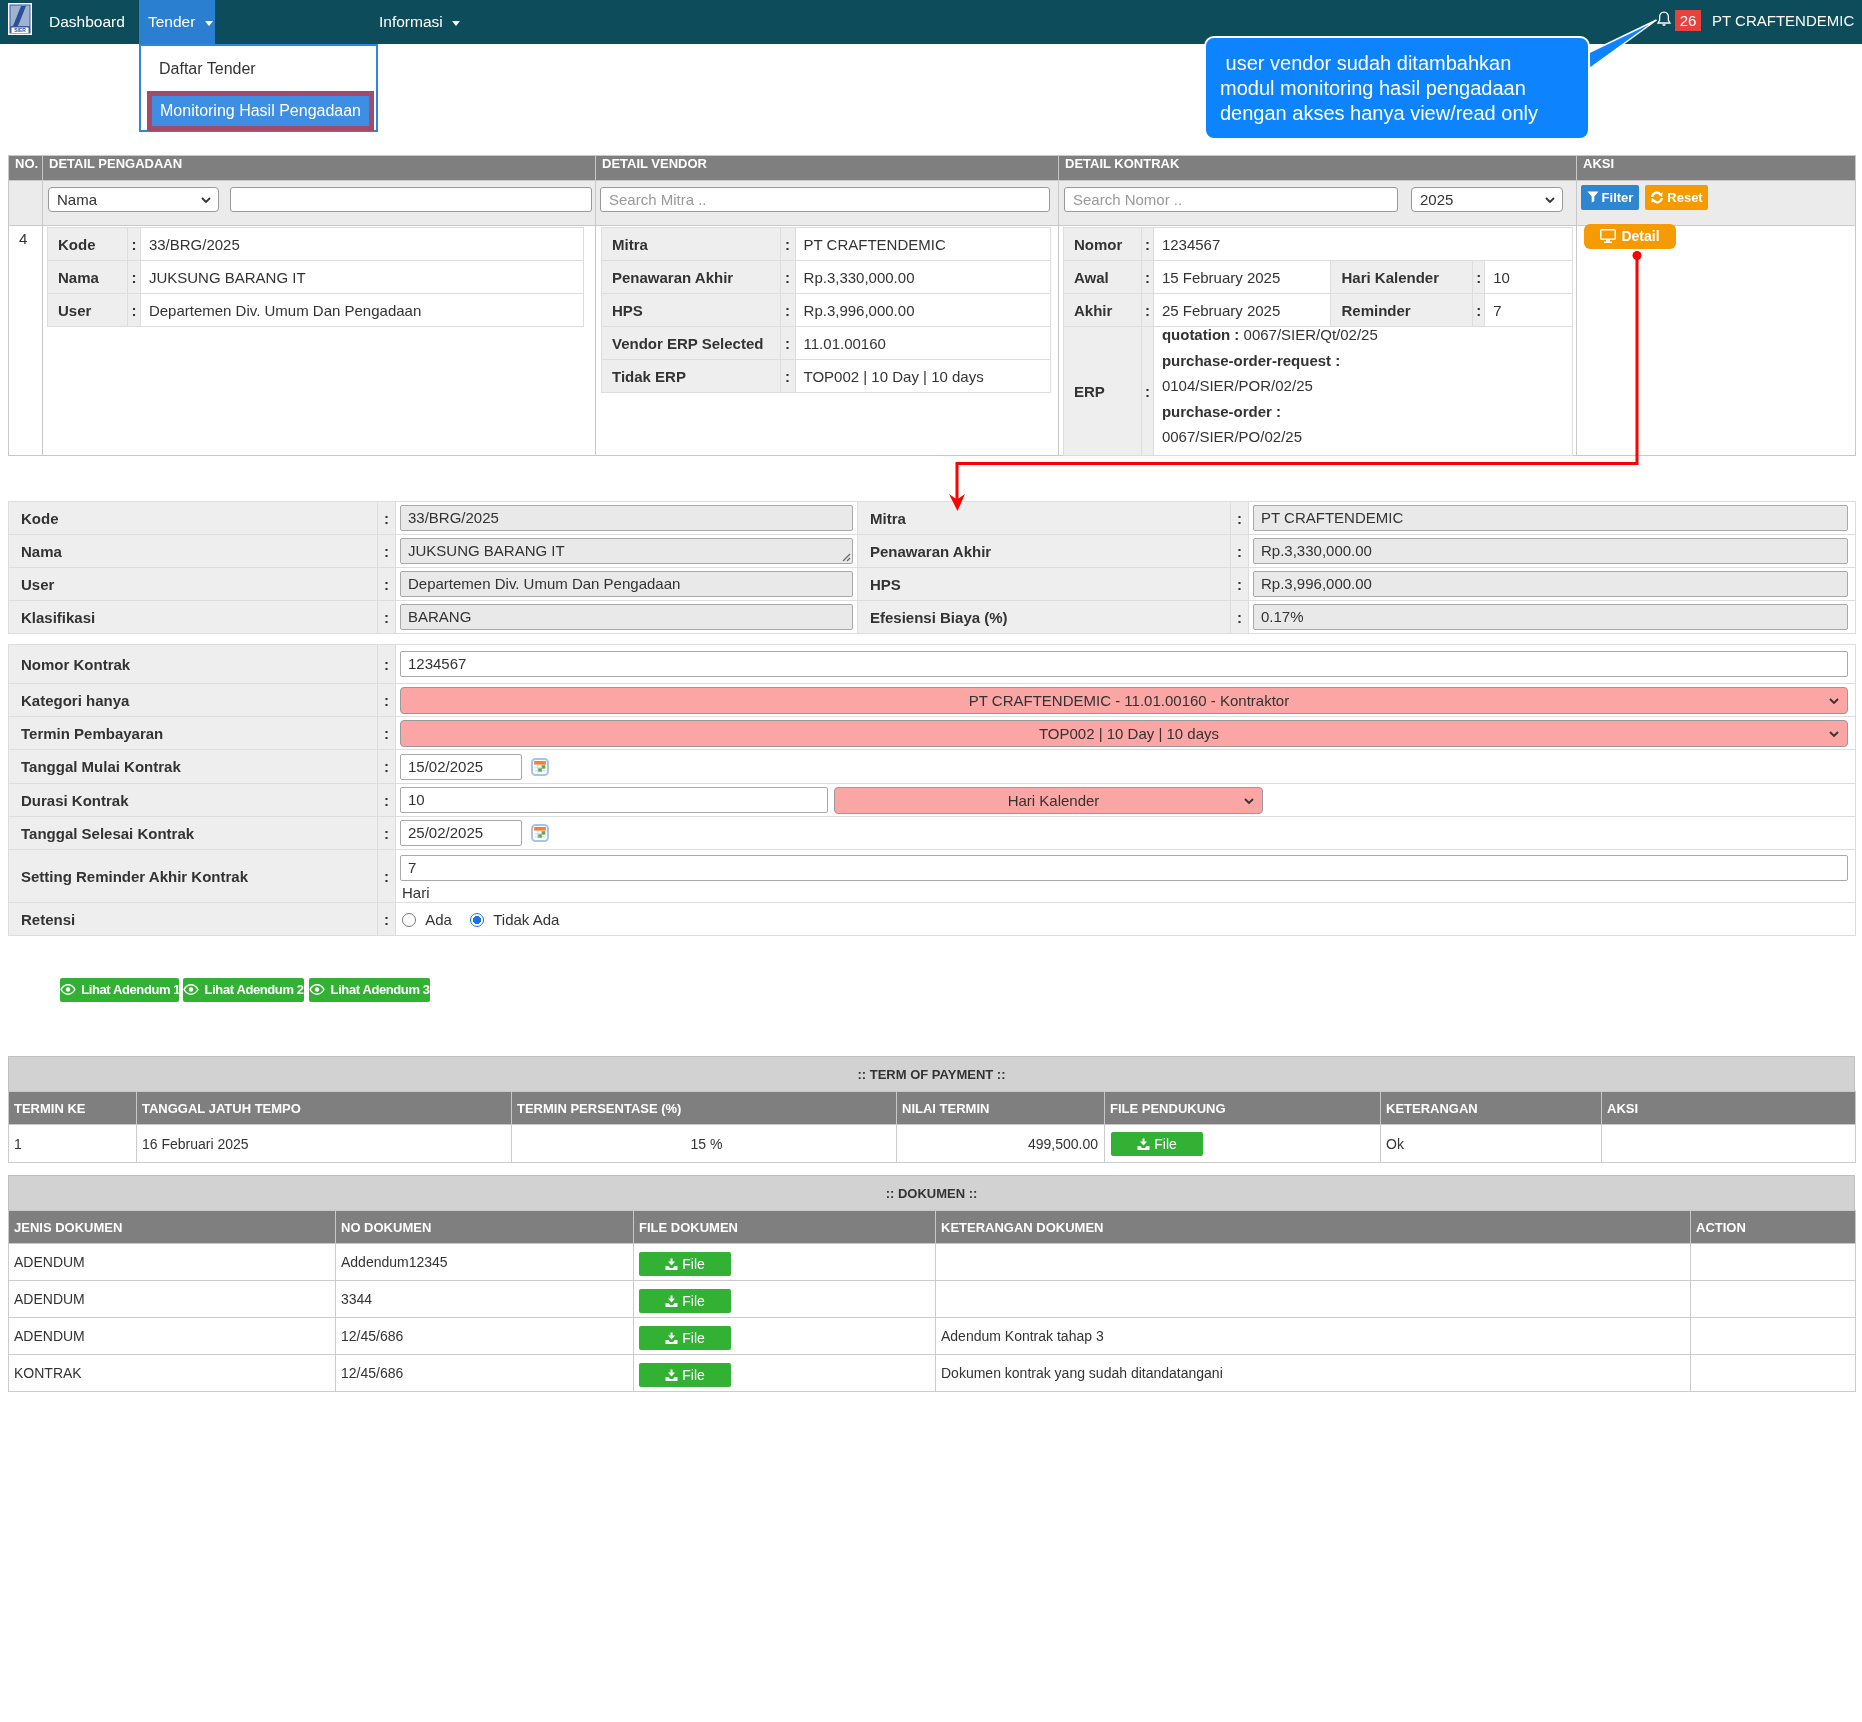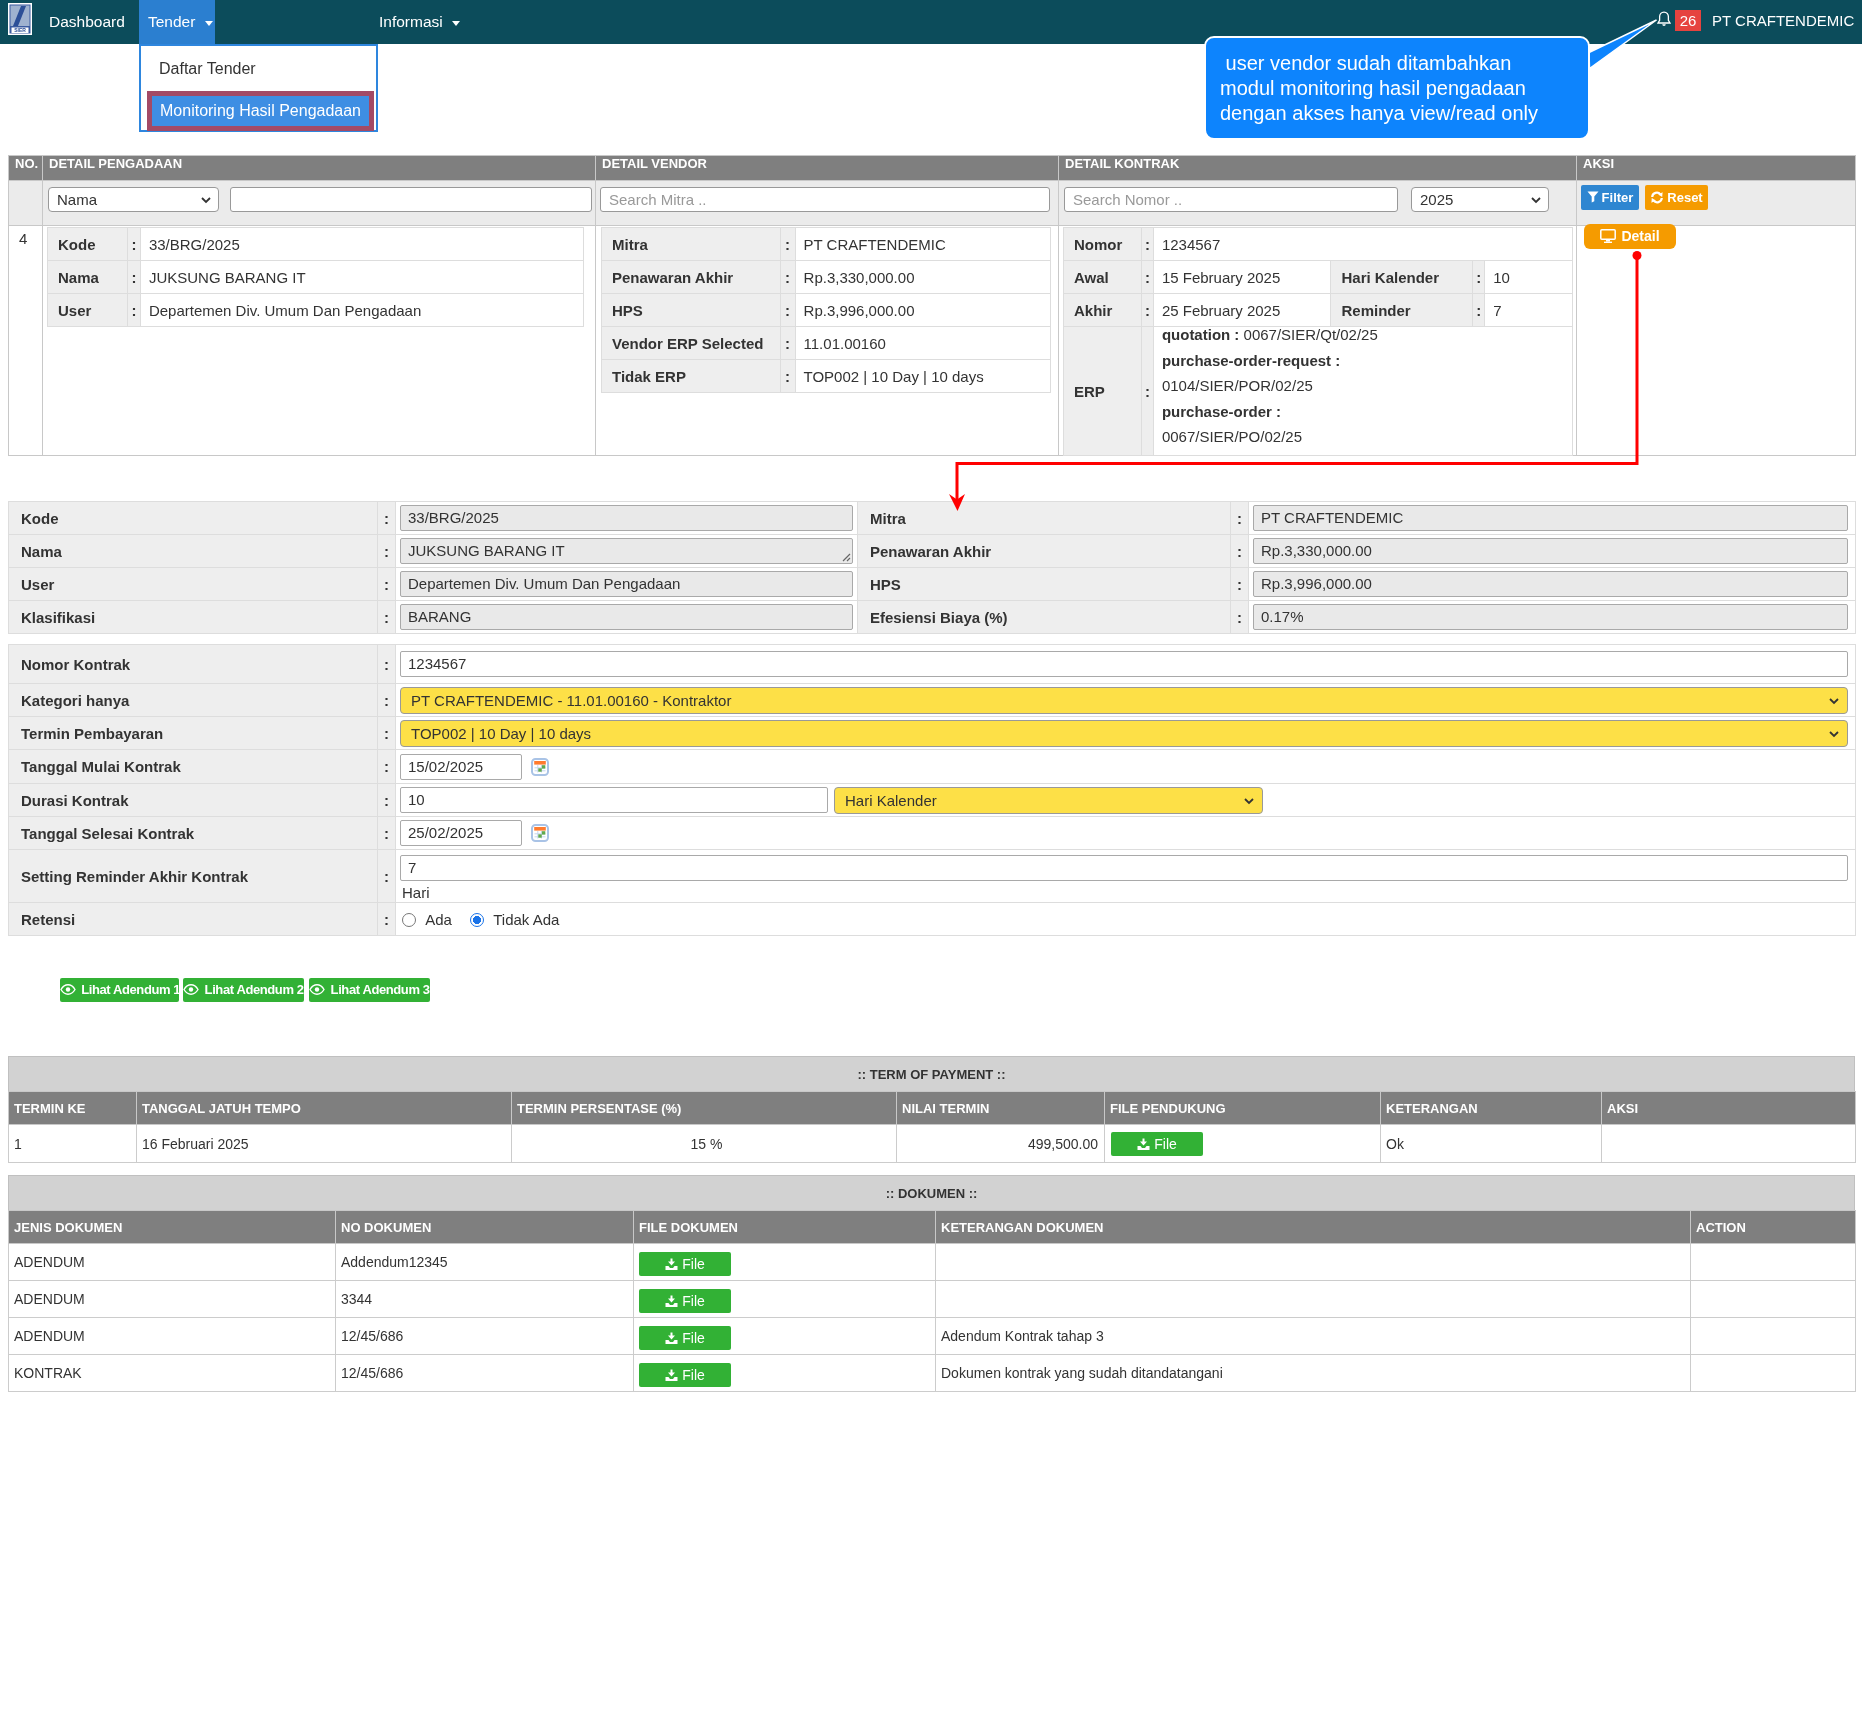--- a/index.html
+++ b/index.html
@@ -59,21 +59,21 @@
 
 
 .ftbl { position:absolute; left:8px; table-layout:fixed; border-collapse:collapse; }
 .ftbl td { border:1px solid #ddd; font-size:15px; vertical-align:middle; padding:0; }
 .ftbl td.lab { background:#eee; font-weight:bold; padding-left:12px; }
 .ftbl td.cln { background:#eee; font-weight:bold; text-align:center; }
 .ftbl td.fld { background:#fff; }
 
 .inp { height:26px; line-height:24px; border:1px solid #a9a9a9; border-radius:2px; background:#fff; padding-left:7px; font-size:15px; color:#333; position:relative; }
 .inp.ro { background:#e9e9e9; }
-.selbox { height:27px; line-height:25px; border:1px solid #999; border-radius:4px; background:#fde047; padding-left:10px; font-size:15px; color:#333; position:relative; }
+.selbox { height:27px; line-height:25px; border:1px solid #999; border-radius:4px; background:#fca5a5; padding-left:10px; font-size:15px; color:#333; position:relative;text-align:center; }
 
 
 .sectitle { position:absolute; left:8px; width:1847px; height:35px; background:#d2d2d2; text-align:center; line-height:35px; font-weight:bold; font-size:13px; color:#333; border:1px solid #c0c0c0; border-bottom:none; }
 .sectbl { position:absolute; left:8px; width:1847px; table-layout:fixed; border-collapse:collapse; }
 .sectbl th { background:#7f7f7f; color:#fff; font-size:13px; text-align:left; padding-left:5px; height:33px; border:1px solid #c8c8c8; font-weight:bold; }
 .sectbl td { border:1px solid #ccc; font-size:14px; padding-left:5px; background:#fff; }
 </style>
 </head>
 <body>
 <div id="page">
@@ -134,21 +134,21 @@
           <th>DETAIL VENDOR</th>
           <th>DETAIL KONTRAK</th>
           <th>AKSI</th>
         </tr>
 <tr class="filterrow">
   <td></td>
   <td><div class="ctl sel" style="margin:6px 0 0 5px;width:171px;">Nama<svg class="chevsvg" width="12" height="14" viewBox="0 0 12 14">
                 <path d="M2 5 L6 9 L10 5" fill="none" stroke="#333" stroke-width="1.8"></path>
               </svg></div><div class="ctl" style="margin:6px 0 0 11px;width:362px;border-radius:3px;"></div></td>
   <td><div class="ctl" style="margin:6px 0 0 4px;width:450px;"><span class="ph">Search Mitra ..</span></div></td>
-  <td><div class="ctl" style="margin:6px 0 0 5px;width:334px;"><span class="ph">Search Nomor ..</span></div><div class="ctl sel" style="margin:6px 0 0 13px;width:138px;">2025<svg class="chevsvg" width="12" height="14" viewBox="0 0 12 14">
+  <td><div class="ctl" style="margin:6px 0 0 5px;width:334px;"><span class="ph">Search Nomor ..</span></div><div class="ctl sel" style="margin:6px 0 0 13px;width:152px;">2025<svg class="chevsvg" width="12" height="14" viewBox="0 0 12 14">
                 <path d="M2 5 L6 9 L10 5" fill="none" stroke="#333" stroke-width="1.8"></path>
               </svg></div></td>
   <td><div class="btn btn-blue" style="margin:4px 0 0 4px;width:58px;height:25px;line-height:25px;"><svg width="12" height="12" viewBox="0 0 12 12" style="vertical-align:-1px;margin-right:3px;">
                 <path d="M0.5 0.5 L11.5 0.5 L7.3 5.6 L7.3 10.2 L4.7 11.5 L4.7 5.6 Z" fill="#fff"></path>
               </svg>Filter</div><div class="btn btn-orange" style="margin:4px 0 0 6px;width:63px;height:25px;line-height:25px;"><svg width="14" height="13" viewBox="0 0 14 13" style="vertical-align:-2px;margin-right:3px;">
                 <path d="M2.2 6 A4.6 4.6 0 0 1 10.5 3.6" fill="none" stroke="#fff" stroke-width="2.2"></path>
                 <polygon points="12.6,1.2 12.2,6 8.2,3.6" fill="#fff"></polygon>
                 <path d="M11.8 7 A4.6 4.6 0 0 1 3.5 9.4" fill="none" stroke="#fff" stroke-width="2.2"></path>
                 <polygon points="1.4,11.8 1.8,7 5.8,9.4" fill="#fff"></polygon>
               </svg>Reset</div></td>

